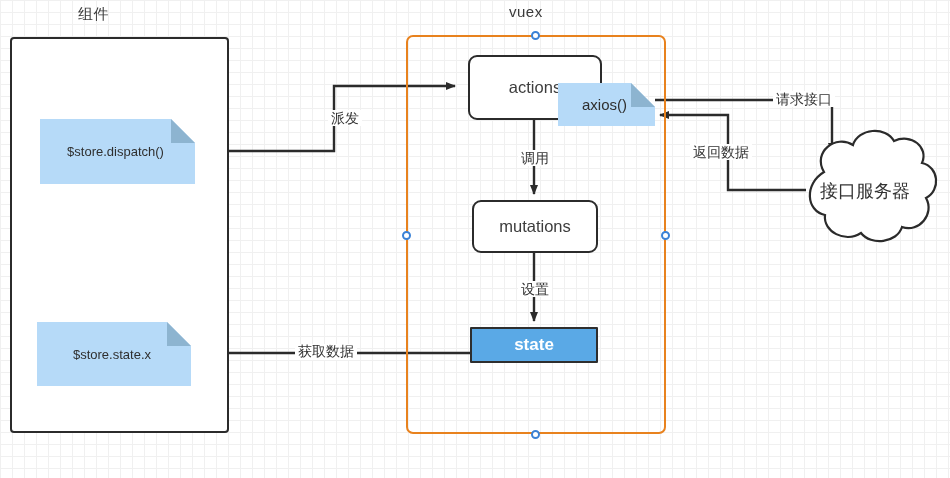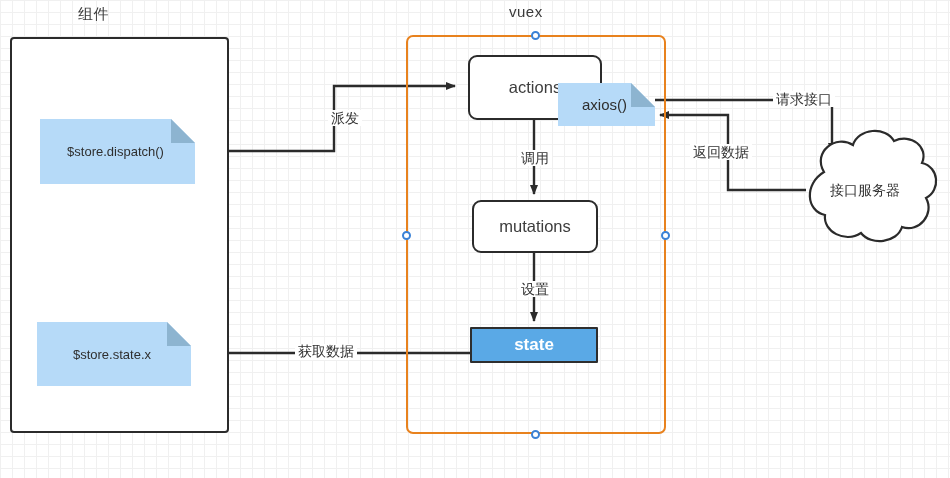--- a/index.html
+++ b/index.html
@@ -242,21 +242,21 @@
     <div class="note-fold"></div>
     <div class="note-text">axios()</div>
   </div>
 
   <div class="note note-state">
     <div class="note-body"></div>
     <div class="note-fold"></div>
     <div class="note-text">$store.state.x</div>
   </div>
 
-  <div class="node" style="left:805px; top:176px; width:120px; height:30px; font-size:14px; color:#333;">接口服务器</div>
+  <div class="node" style="left:805px; top:176px; width:120px; height:30px; font-size:18px; color:#333;">接口服务器</div>
 
   <div class="edge-label lbl-dispatch">派发</div>
   <div class="edge-label lbl-call">调用</div>
   <div class="edge-label lbl-set">设置</div>
   <div class="edge-label lbl-getdata">获取数据</div>
   <div class="edge-label lbl-request">请求接口</div>
   <div class="edge-label lbl-response">返回数据</div>
 
 
 </div>

